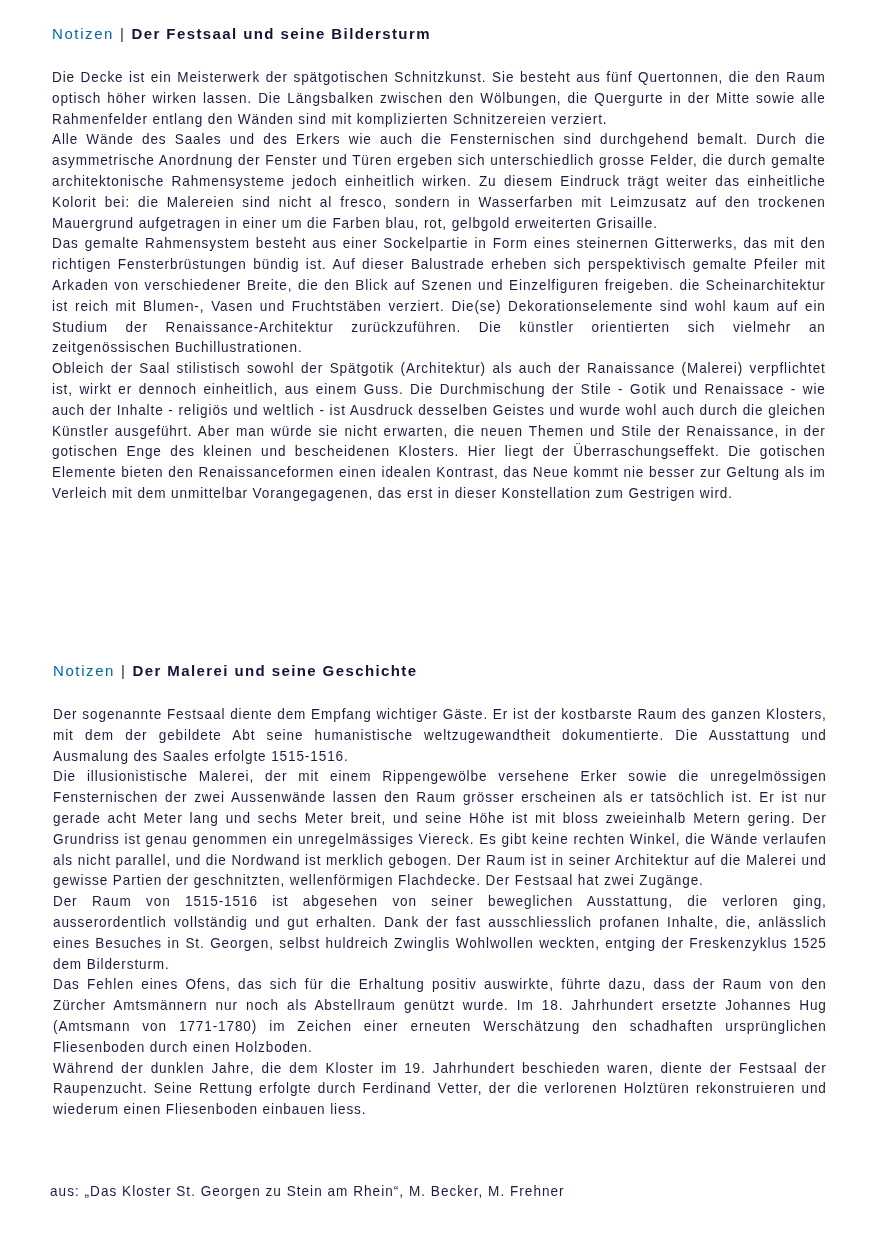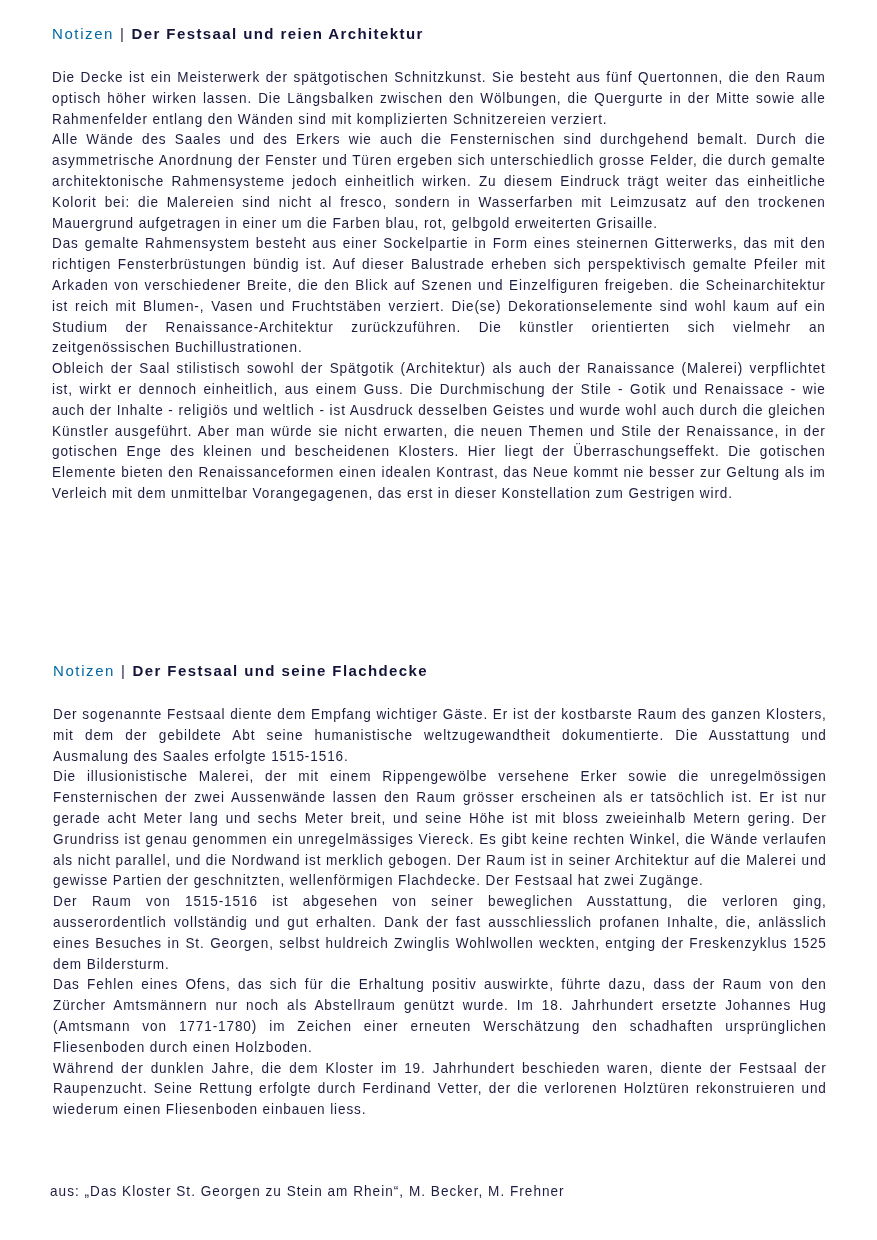--- a/index.html
+++ b/index.html
@@ -64,33 +64,33 @@
       color: #1c1c40;
       transform: scaleX(0.93);
       transform-origin: left top;
     }
   </style>
 </head>
 <body>
 
 <div class="section" id="sec1">
   <div class="heading">
-    <span class="label">Notizen</span><span class="sep">|</span><span class="title">Der Festsaal und reien Architektur</span>
+    <span class="label">Notizen</span><span class="sep">|</span><span class="title">Der Festsaal und seine Bildersturm</span>
   </div>
   <div class="body">
     <p class="para">Die Decke ist ein Meisterwerk der spätgotischen Schnitzkunst. Sie besteht aus fünf Quertonnen, die den Raum optisch höher wirken lassen. Die Längsbalken zwischen den Wölbungen, die Quer­gurte in der Mitte sowie alle Rahmenfelder entlang den Wänden sind mit komplizierten Schnitze­reien verziert.</p>
     <p class="para">Alle Wände des Saales und des Erkers wie auch die Fensternischen sind durchgehend bemalt. Durch die asymmetrische Anordnung der Fenster und Türen ergeben sich unterschiedlich grosse Felder, die durch gemalte architektonische Rahmensysteme jedoch einheitlich wirken. Zu diesem Eindruck trägt weiter das einheitliche Kolorit bei: die Malereien sind nicht al fresco, sondern in Wasserfarben mit Leimzusatz auf den trockenen Mauergrund aufgetragen in einer um die Farben blau, rot, gelbgold erweiterten Grisaille.</p>
     <p class="para">Das gemalte Rahmensystem besteht aus einer Sockelpartie in Form eines steinernen Gitterwerks, das mit den richtigen Fensterbrüstungen bündig ist. Auf dieser Balustrade erheben sich pers­pektivisch gemalte Pfeiler mit Arkaden von verschiedener Breite, die den Blick auf Szenen und Einzelfiguren freigeben. die Scheinarchitektur ist reich mit Blumen-, Vasen und Fruchtstäben ver­ziert. Die(se) Dekorationselemente sind wohl kaum auf ein Studium der Renaissance-Architektur zurückzuführen. Die künstler orientierten sich vielmehr an zeitgenössischen Buchillustrationen.</p>
     <p class="para">Obleich der Saal stilistisch sowohl der Spätgotik (Architektur) als auch der Ranaissance (Male­rei) verpflichtet ist, wirkt er dennoch einheitlich, aus einem Guss. Die Durchmischung der Stile - Gotik und Renaissace - wie auch der Inhalte - religiös und weltlich - ist Ausdruck desselben Geistes und wurde wohl auch durch die gleichen Künstler ausgeführt. Aber man würde sie nicht erwarten, die neuen Themen und Stile der Renaissance, in der gotischen Enge des kleinen und bescheidenen Klosters. Hier liegt der Überraschungseffekt. Die gotischen Elemente bieten den Renaissanceformen einen idealen Kontrast, das Neue kommt nie besser zur Geltung als im Ver­leich mit dem unmittelbar Vorangegagenen, das erst in dieser Konstellation zum Gestrigen wird.</p>
   </div>
 </div>
 
 <div class="section" id="sec2">
   <div class="heading">
-    <span class="label">Notizen</span><span class="sep">|</span><span class="title">Der Festsaal und seine Flachdecke</span>
+    <span class="label">Notizen</span><span class="sep">|</span><span class="title">Der Malerei und seine Geschichte</span>
   </div>
   <div class="body">
     <p class="para">Der sogenannte Festsaal diente dem Empfang wichtiger Gäste. Er ist der kostbarste Raum des ganzen Klosters, mit dem der gebildete Abt seine humanistische weltzugewandtheit dokumentier­te. Die Ausstattung und Ausmalung des Saales erfolgte 1515-1516.</p>
     <p class="para">Die illusionistische Malerei, der mit einem Rippengewölbe versehene Erker sowie die unregelmös­sigen Fensternischen der zwei Aussenwände lassen den Raum grösser erscheinen als er tatsöch­lich ist. Er ist nur gerade acht Meter lang und sechs Meter breit, und seine Höhe ist mit bloss zweieinhalb Metern gering. Der Grundriss ist genau genommen ein unregelmässiges Viereck. Es gibt keine rechten Winkel, die Wände verlaufen als nicht parallel, und die Nordwand ist merklich gebogen. Der Raum ist in seiner Architektur auf die Malerei und gewisse Partien der geschnitzten, wellenförmigen Flachdecke. Der Festsaal hat zwei Zugänge.</p>
     <p class="para">Der Raum von 1515-1516 ist abgesehen von seiner beweglichen Ausstattung, die verloren ging, ausserordentlich vollständig und gut erhalten. Dank der fast ausschliesslich profanen Inhalte, die, anlässlich eines Besuches in St. Georgen, selbst huldreich Zwinglis Wohlwollen weckten, entging der Freskenzyklus 1525 dem Bildersturm.</p>
     <p class="para">Das Fehlen eines Ofens, das sich für die Erhaltung positiv auswirkte, führte dazu, dass der Raum von den Zürcher Amtsmännern nur noch als Abstellraum genützt wurde. Im  18. Jahrhundert er­setzte Johannes Hug (Amtsmann von 1771-1780) im Zeichen einer erneuten Werschätzung den schadhaften ursprünglichen Fliesenboden durch einen Holzboden.</p>
     <p class="para">Während der dunklen Jahre, die dem Kloster im 19. Jahrhundert beschieden waren, diente der Festsaal der Raupenzucht. Seine Rettung erfolgte durch Ferdinand Vetter, der die verlorenen Holztüren rekonstruieren und wiederum einen Fliesenboden einbauen liess.</p>
   </div>
 </div>
 

